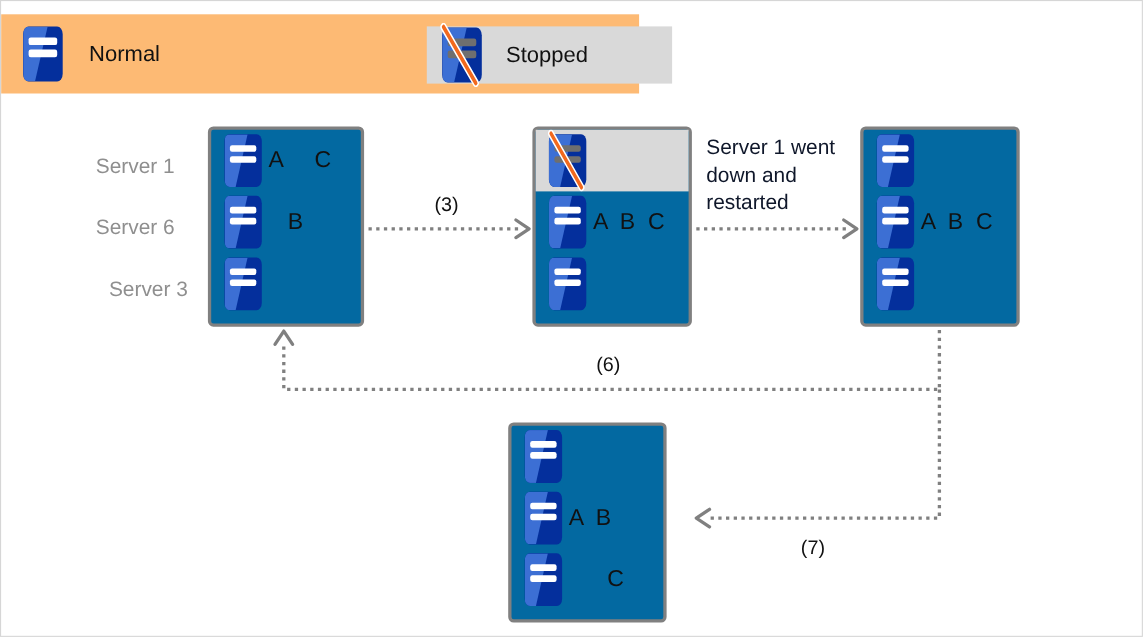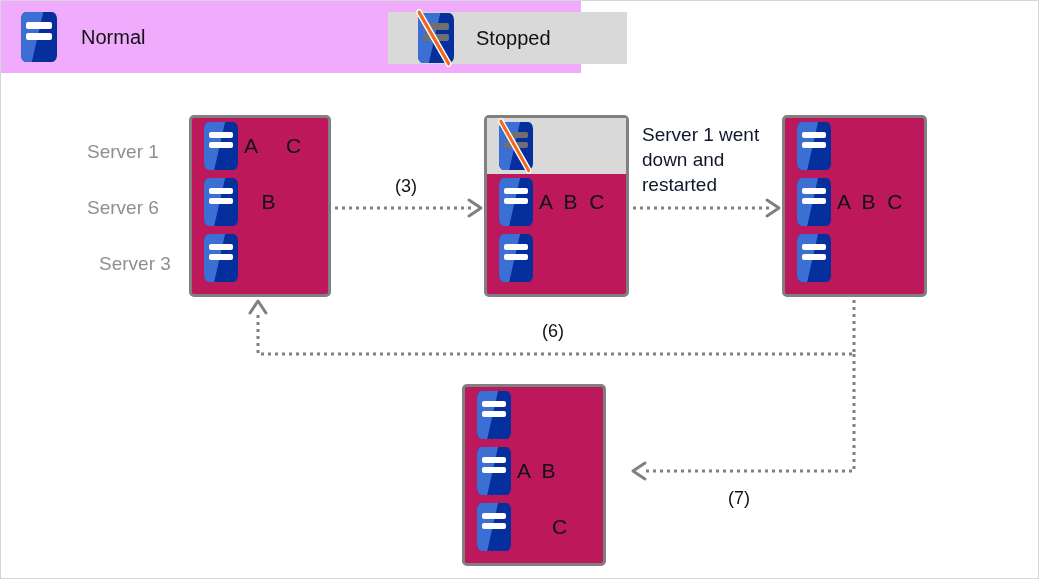--- a/index.html
+++ b/index.html
@@ -9,29 +9,29 @@
     position:relative;
     width:1039px;height:579px;
     background:#ffffff;
     border:1px solid #d6d6d6;
     box-sizing:border-box;
     overflow:hidden;
   }
 
   
   #legend{
-    position:absolute;left:0;top:0;width:580px;height:72px;
-    background:#f0abfc;
+    position:absolute;left:0;top:12px;width:580px;height:72px;
+    background:#fdba74;
   }
   .legend-item{position:absolute;display:flex;align-items:center;}
   #legend-normal{left:20px;top:10px;height:52px;}
   #legend-stopped{
     left:387px;top:11px;width:223px;height:52px;
     background:#d9d9d9;
-    display:flex;align-items:center;padding-left:16px;
+    display:flex;align-items:center;
   }
   #legend-stopped .srv-wrap{margin-left:14px;}
   .legend-label{
     font-size:20px;color:#111;margin-left:24px;white-space:nowrap;
   }
   #legend-stopped .legend-label{margin-left:22px;}
 
   
   .srv-wrap{position:relative;display:inline-block;}
   .srv{position:relative;display:block;}
@@ -58,21 +58,21 @@
   .srv.stopped .slash{
     position:absolute;left:-10%;top:-8%;width:120%;height:116%;
     pointer-events:none;
   }
 
   
   .panel{
     position:absolute;
     border:3px solid #808080;
     border-radius:5px;
-    background:#be185d;
+    background:#0369a1;
     box-sizing:border-box;
   }
   .row{position:absolute;left:0;width:100%;display:block;}
   .row .srv-wrap{position:absolute;left:12px;top:50%;transform:translateY(-50%);}
   .row .letters{
     position:absolute;left:52px;top:50%;transform:translateY(-50%);
     font-size:21px;color:#111;white-space:pre;letter-spacing:0;
   }
   .greyband{position:absolute;background:#d9d9d9;}
 

